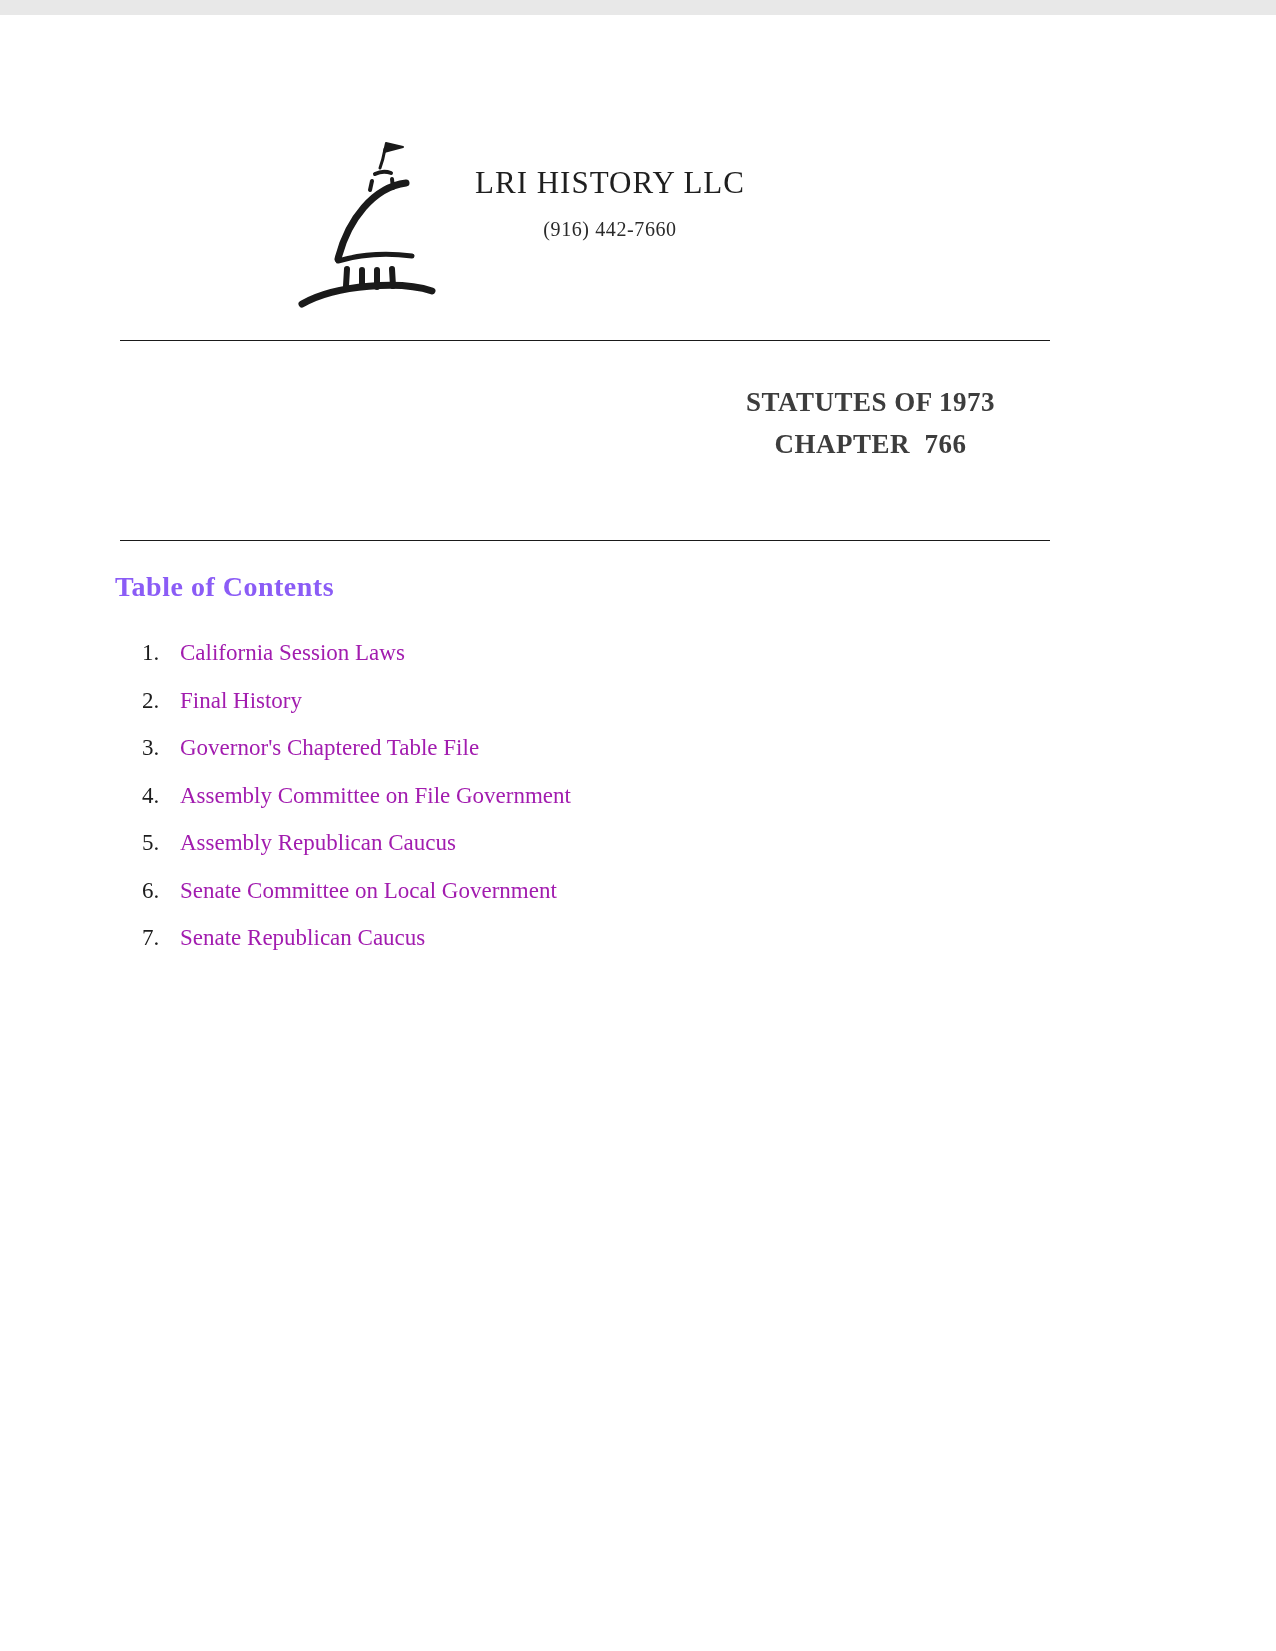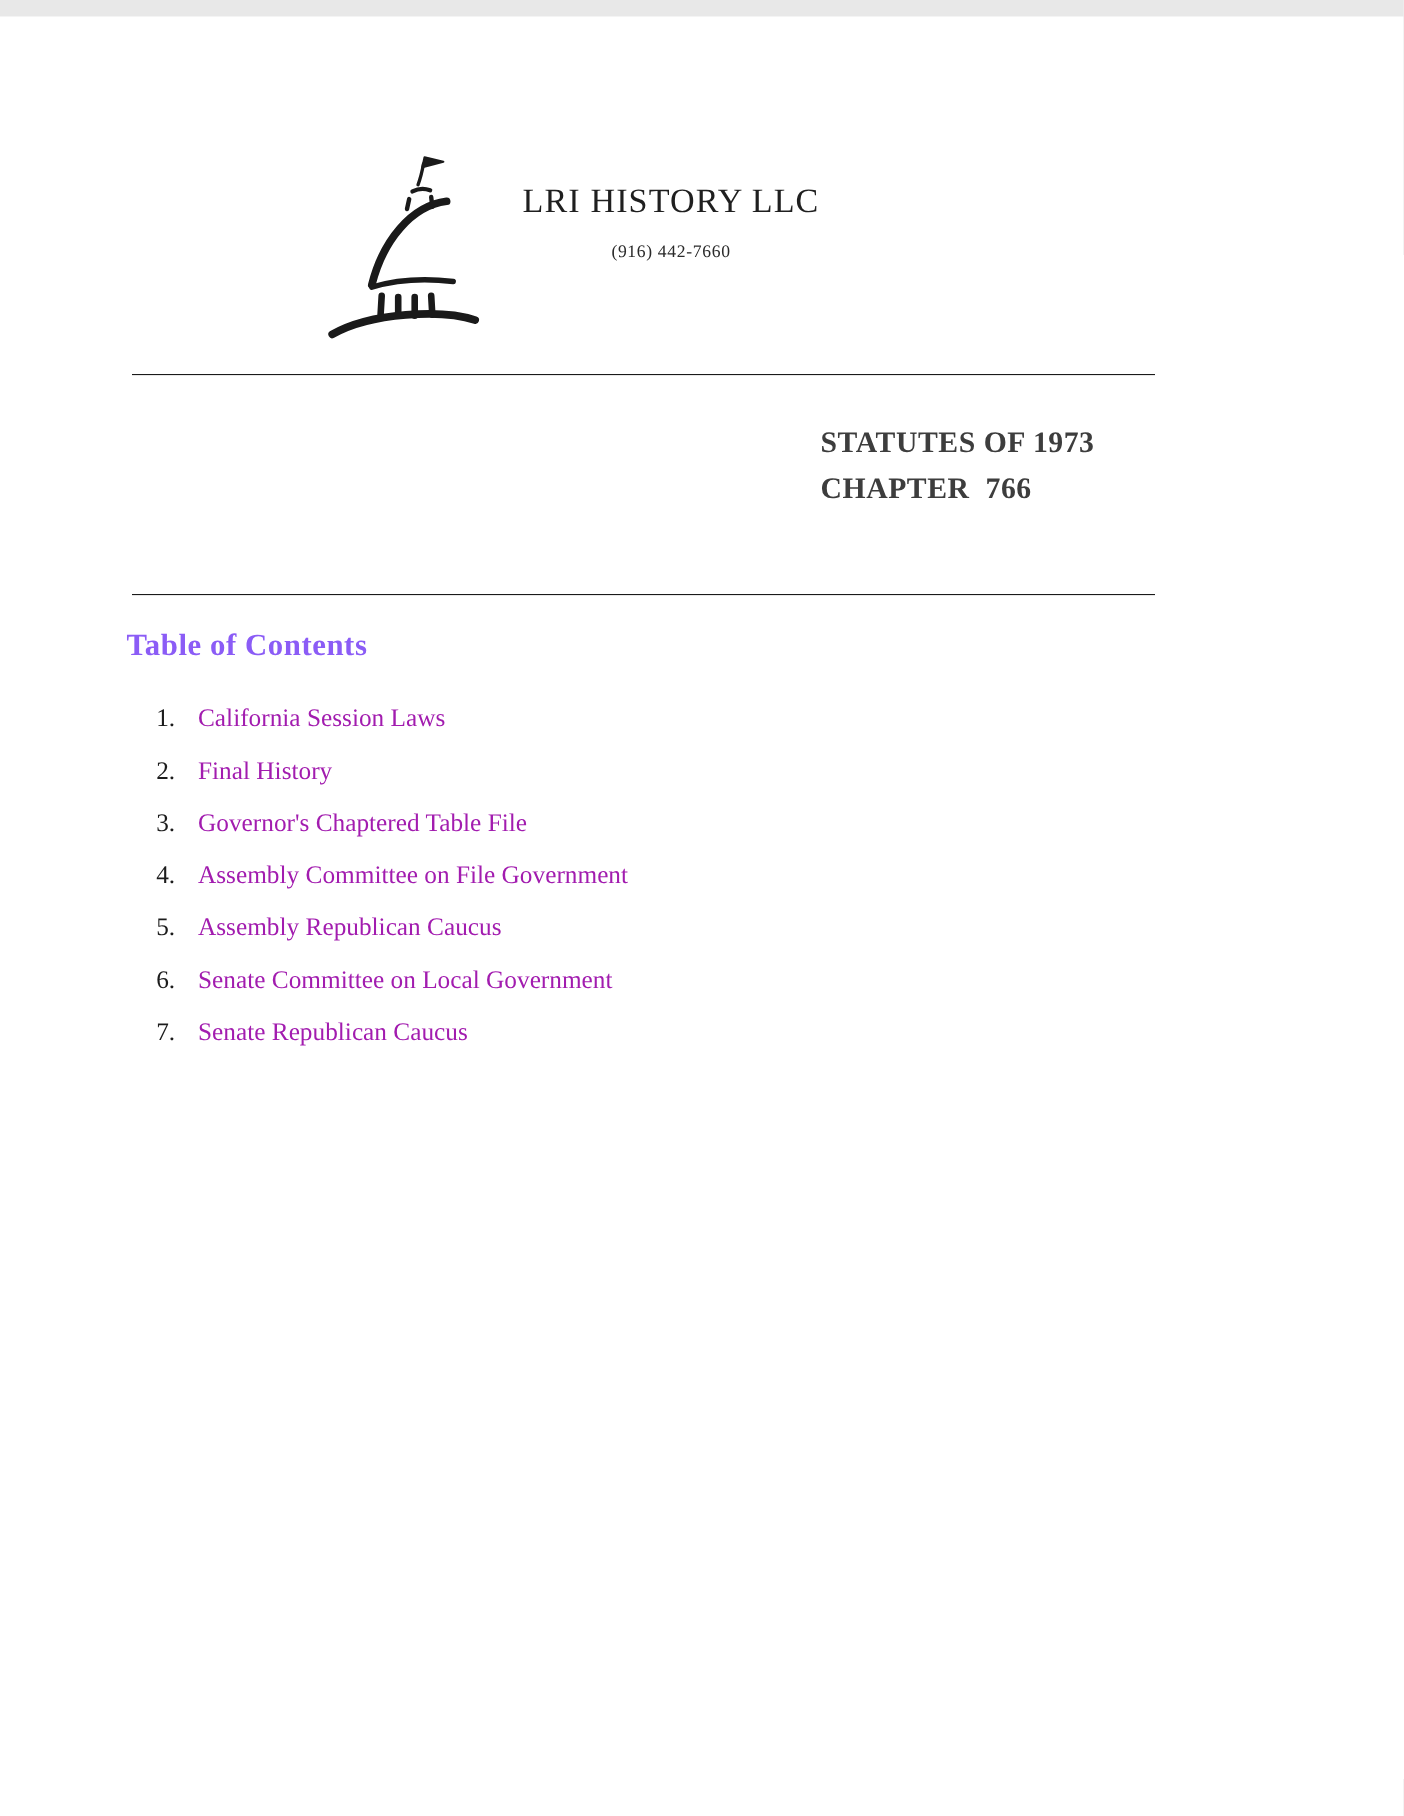--- a/index.html
+++ b/index.html
@@ -39,39 +39,39 @@
     margin-bottom: 14px;
     white-space: nowrap;
   }
   .contact-line {
     font-size: 17px;
     letter-spacing: 0.6px;
     color: #2a2a2a;
     line-height: 29px;
     white-space: nowrap;
   }
-  .contact-line.phone { font-size: 16px; }
+  .contact-line.phone { font-size: 20px; }
 
   
   .rule {
     position: absolute;
     left: 120px;
     width: 930px;
     height: 0;
     border-top: 1.6px solid #1a1a1a;
   }
   .rule.top { top: 325px; }
   .rule.bottom { top: 525px; }
 
   
   .title-block {
     position: absolute;
     right: 281px;
     top: 366px;
-    text-align: left;
+    text-align: center;
   }
   .title-line {
     font-size: 27px;
     font-weight: bold;
     color: #3d3d3d;
     line-height: 42px;
     letter-spacing: 0.5px;
     white-space: pre;
   }
 

